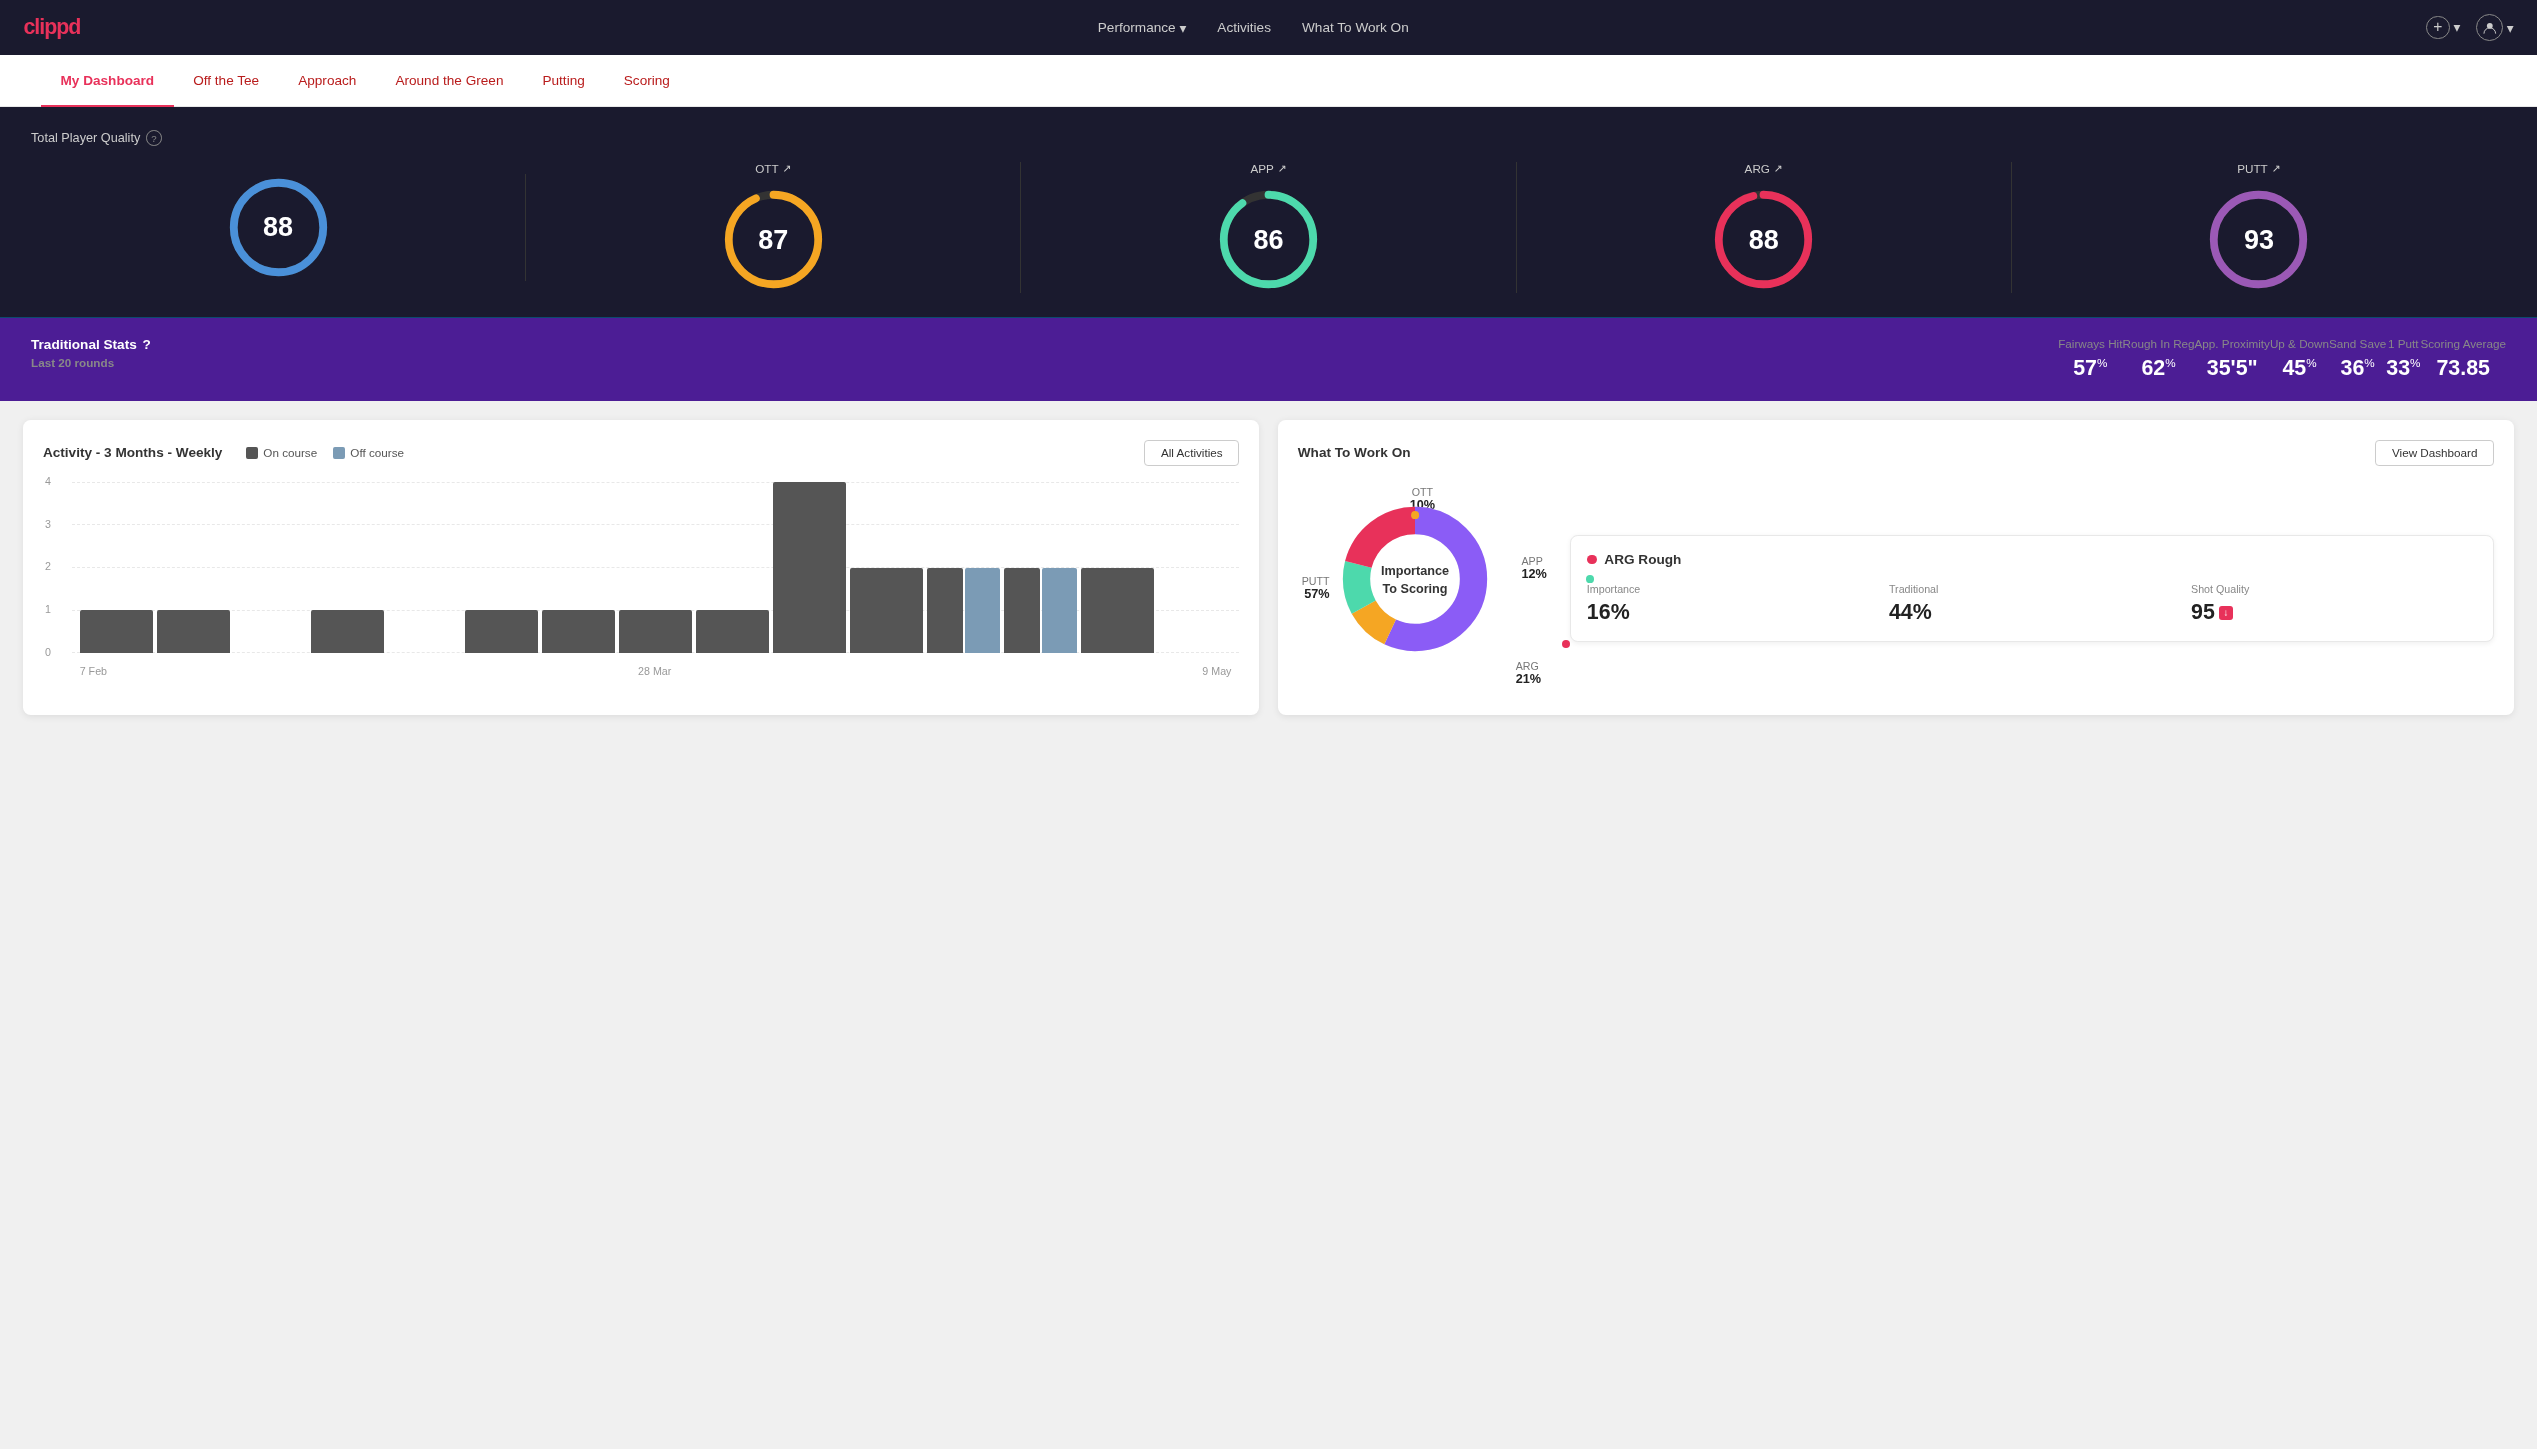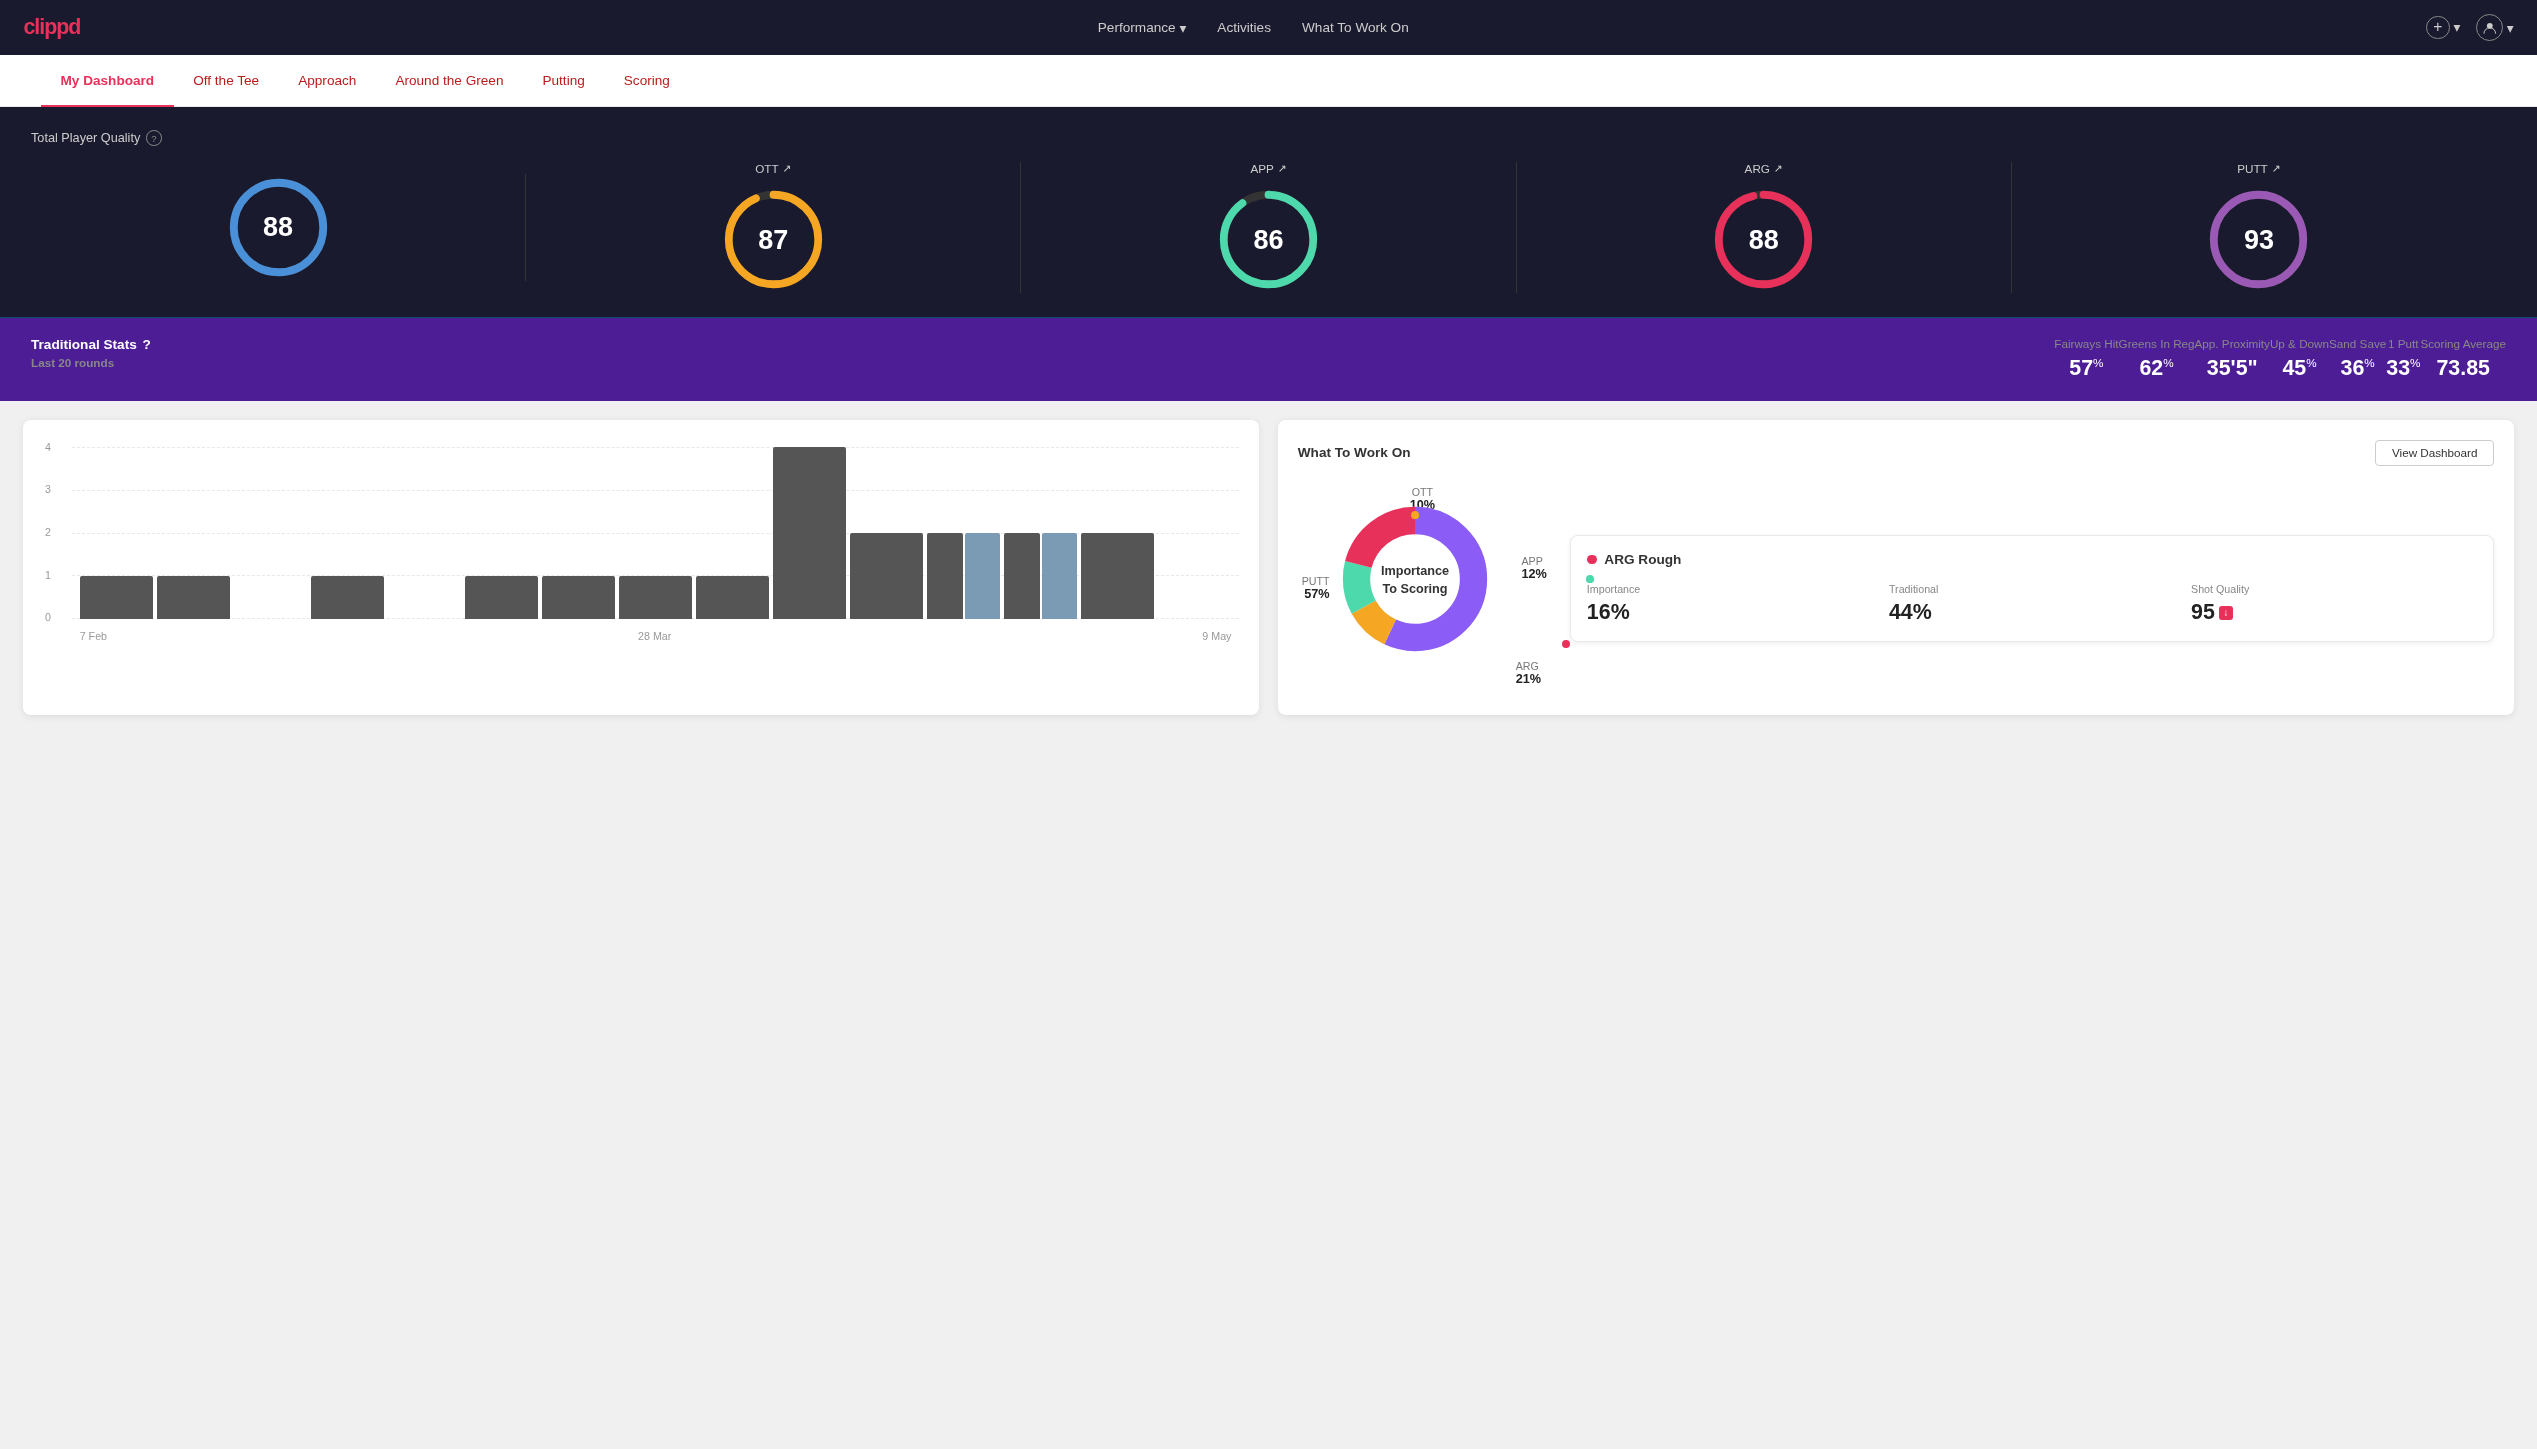--- a/index.html
+++ b/index.html
@@ -540,21 +540,21 @@
       <span class="help-icon">?</span>
     </div>
     <div class="stats-sublabel">Last 20 rounds</div>
   </div>
   <div class="stats-items">
     <div class="stat-item">
       <div class="stat-name">Fairways Hit</div>
       <div class="stat-value"><span>57</span><sup>%</sup></div>
     </div>
     <div class="stat-item">
-      <div class="stat-name">Greens In Reg</div>
+      <div class="stat-name">Rough In Reg</div>
       <div class="stat-value"><span>62</span><sup>%</sup></div>
     </div>
     <div class="stat-item">
       <div class="stat-name">App. Proximity</div>
       <div class="stat-value">35'5"</div>
     </div>
     <div class="stat-item">
       <div class="stat-name">Up &amp; Down</div>
       <div class="stat-value"><span>45</span><sup>%</sup></div>
     </div>
@@ -569,20 +569,36 @@
     <div class="stat-item">
       <div class="stat-name">Scoring Average</div>
       <div class="stat-value">73.85</div>
     </div>
   </div>
 </div>
 
 <div class="bottom-section">
 
   <div class="card activity-card">
+    <div class="card-header">
+      <div style="display:flex;align-items:center;gap:23.4px;">
+        <span class="card-title">Activity - 3 Months - Weekly</span>
+        <div class="legend">
+          <div class="legend-item">
+            <div class="legend-dot" style="background:#555;"></div>
+            <span>On course</span>
+          </div>
+          <div class="legend-item">
+            <div class="legend-dot" style="background:#7B9BB5;"></div>
+            <span>Off course</span>
+          </div>
+        </div>
+      </div>
+      <button class="btn-outline">All Activities</button>
+    </div>
 
     <div class="chart-area">
       <div class="chart-grid">
         <div class="grid-line">
             <span class="grid-label">4</span>
           </div>
         <div class="grid-line">
             <span class="grid-label">3</span>
           </div>
         <div class="grid-line">

